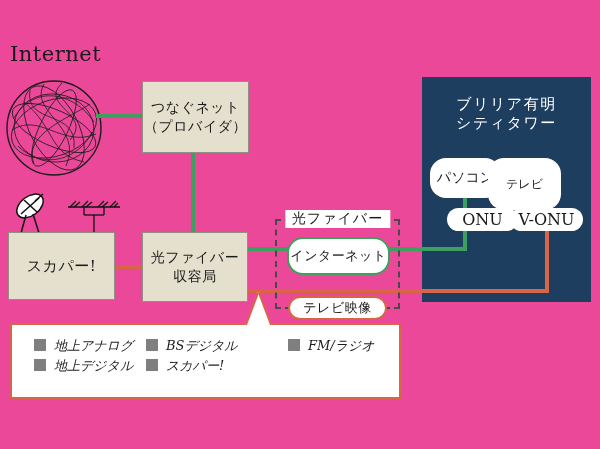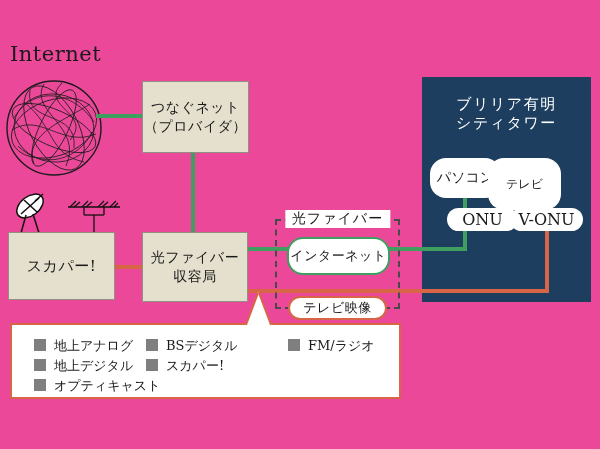--- a/index.html
+++ b/index.html
@@ -42,20 +42,21 @@
   }
   #fiber-label{
     position:absolute;top:-11px;left:50%;transform:translateX(-50%);
     background:#fff;padding:0 7px;font-size:14px;white-space:nowrap;letter-spacing:1px;
   }
   #internet-box{border:2px solid var(--green);font-size:13px;letter-spacing:.5px;}
   #tv-box{border:2px solid var(--red);font-size:13px;letter-spacing:.5px;}
   #legend-box{
     position:absolute;z-index:3;box-sizing:border-box;background:#fff;
     border:2px solid var(--red);
+    font-style:italic;
   }
   .legend-col{position:absolute;top:11px;font-size:13px;line-height:20px;white-space:nowrap;}
   .legend-item{display:block;}
   .bullet{
     display:inline-block;width:12px;height:12px;background:var(--bullet);
     margin-right:8px;vertical-align:-1px;
   }
   #internet-label{position:absolute;font-size:21px;letter-spacing:.5px;z-index:3;}
   svg{display:block;}
   .icon{position:absolute;z-index:2;}
@@ -163,21 +164,20 @@
     <span>ONU</span>
   </div>
   <div class="white-box" style="left:510px;top:208px;width:73px;height:23px;font-size:16px;">
     <span>V-ONU</span>
   </div>
 
   <div id="legend-box" style="left:10px;top:323px;width:391px;height:76px;">
     <div class="legend-col" style="left:22px;">
       <span class="legend-item"><span class="bullet"></span><span>地上アナログ</span></span>
       <span class="legend-item"><span class="bullet"></span><span>地上デジタル</span></span>
-      <span class="legend-item"><span class="bullet"></span><span>オプティキャスト</span></span>
     </div>
     <div class="legend-col" style="left:134px;">
       <span class="legend-item"><span class="bullet"></span><span>BSデジタル</span></span>
       <span class="legend-item"><span class="bullet"></span><span>スカパー!</span></span>
     </div>
     <div class="legend-col" style="left:276px;">
       <span class="legend-item"><span class="bullet"></span><span>FM/ラジオ</span></span>
     </div>
   </div>
 

